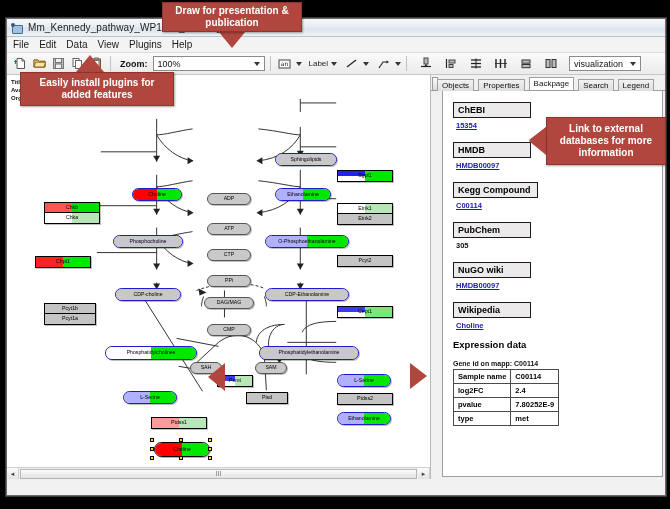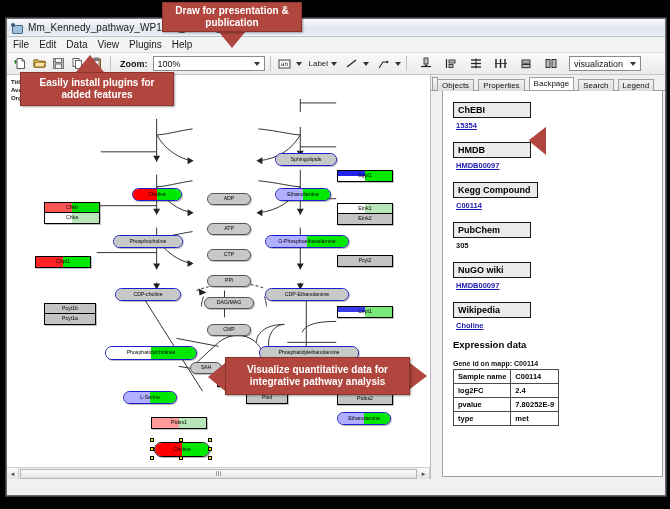--- a/index.html
+++ b/index.html
@@ -765,22 +765,22 @@
   <div class="callout" style="left:162px;top:2px;width:140px;height:30px;font-size:10px;padding:0 4px">
     <span>Draw for presentation &amp; publication</span>
   </div>
   <div class="arrow-down" style="left:218px;top:31px"></div>
 
   <div class="callout" style="left:20px;top:72px;width:154px;height:34px;font-size:10px;padding:0 4px">
     <span>Easily install plugins for added features</span>
   </div>
   <div class="arrow-up" style="left:76px;top:55px"></div>
 
+  <div class="callout" style="left:546px;top:117px;width:120px;height:48px;font-size:10px;padding:0 4px">
+    <span>Link  to external databases  for more information</span>
+  </div>
   <div class="arrow-right" style="left:529px;top:127px;transform:scaleX(-1);transform-origin:0 0;left:546px;top:127px"></div>
   <div class="arrow-left" style="left:529px;top:127px"></div>
 
-  <div class="callout" style="left:225px;top:357px;width:185px;height:38px;font-size:10px;padding:0 4px">
-    <span>Visualize quantitative data  for integrative pathway analysis</span>
-  </div>
   <div class="arrow-left" style="left:208px;top:363px"></div>
   <div class="arrow-right" style="left:410px;top:363px"></div>
 
 </div>
 
 </body></html>

